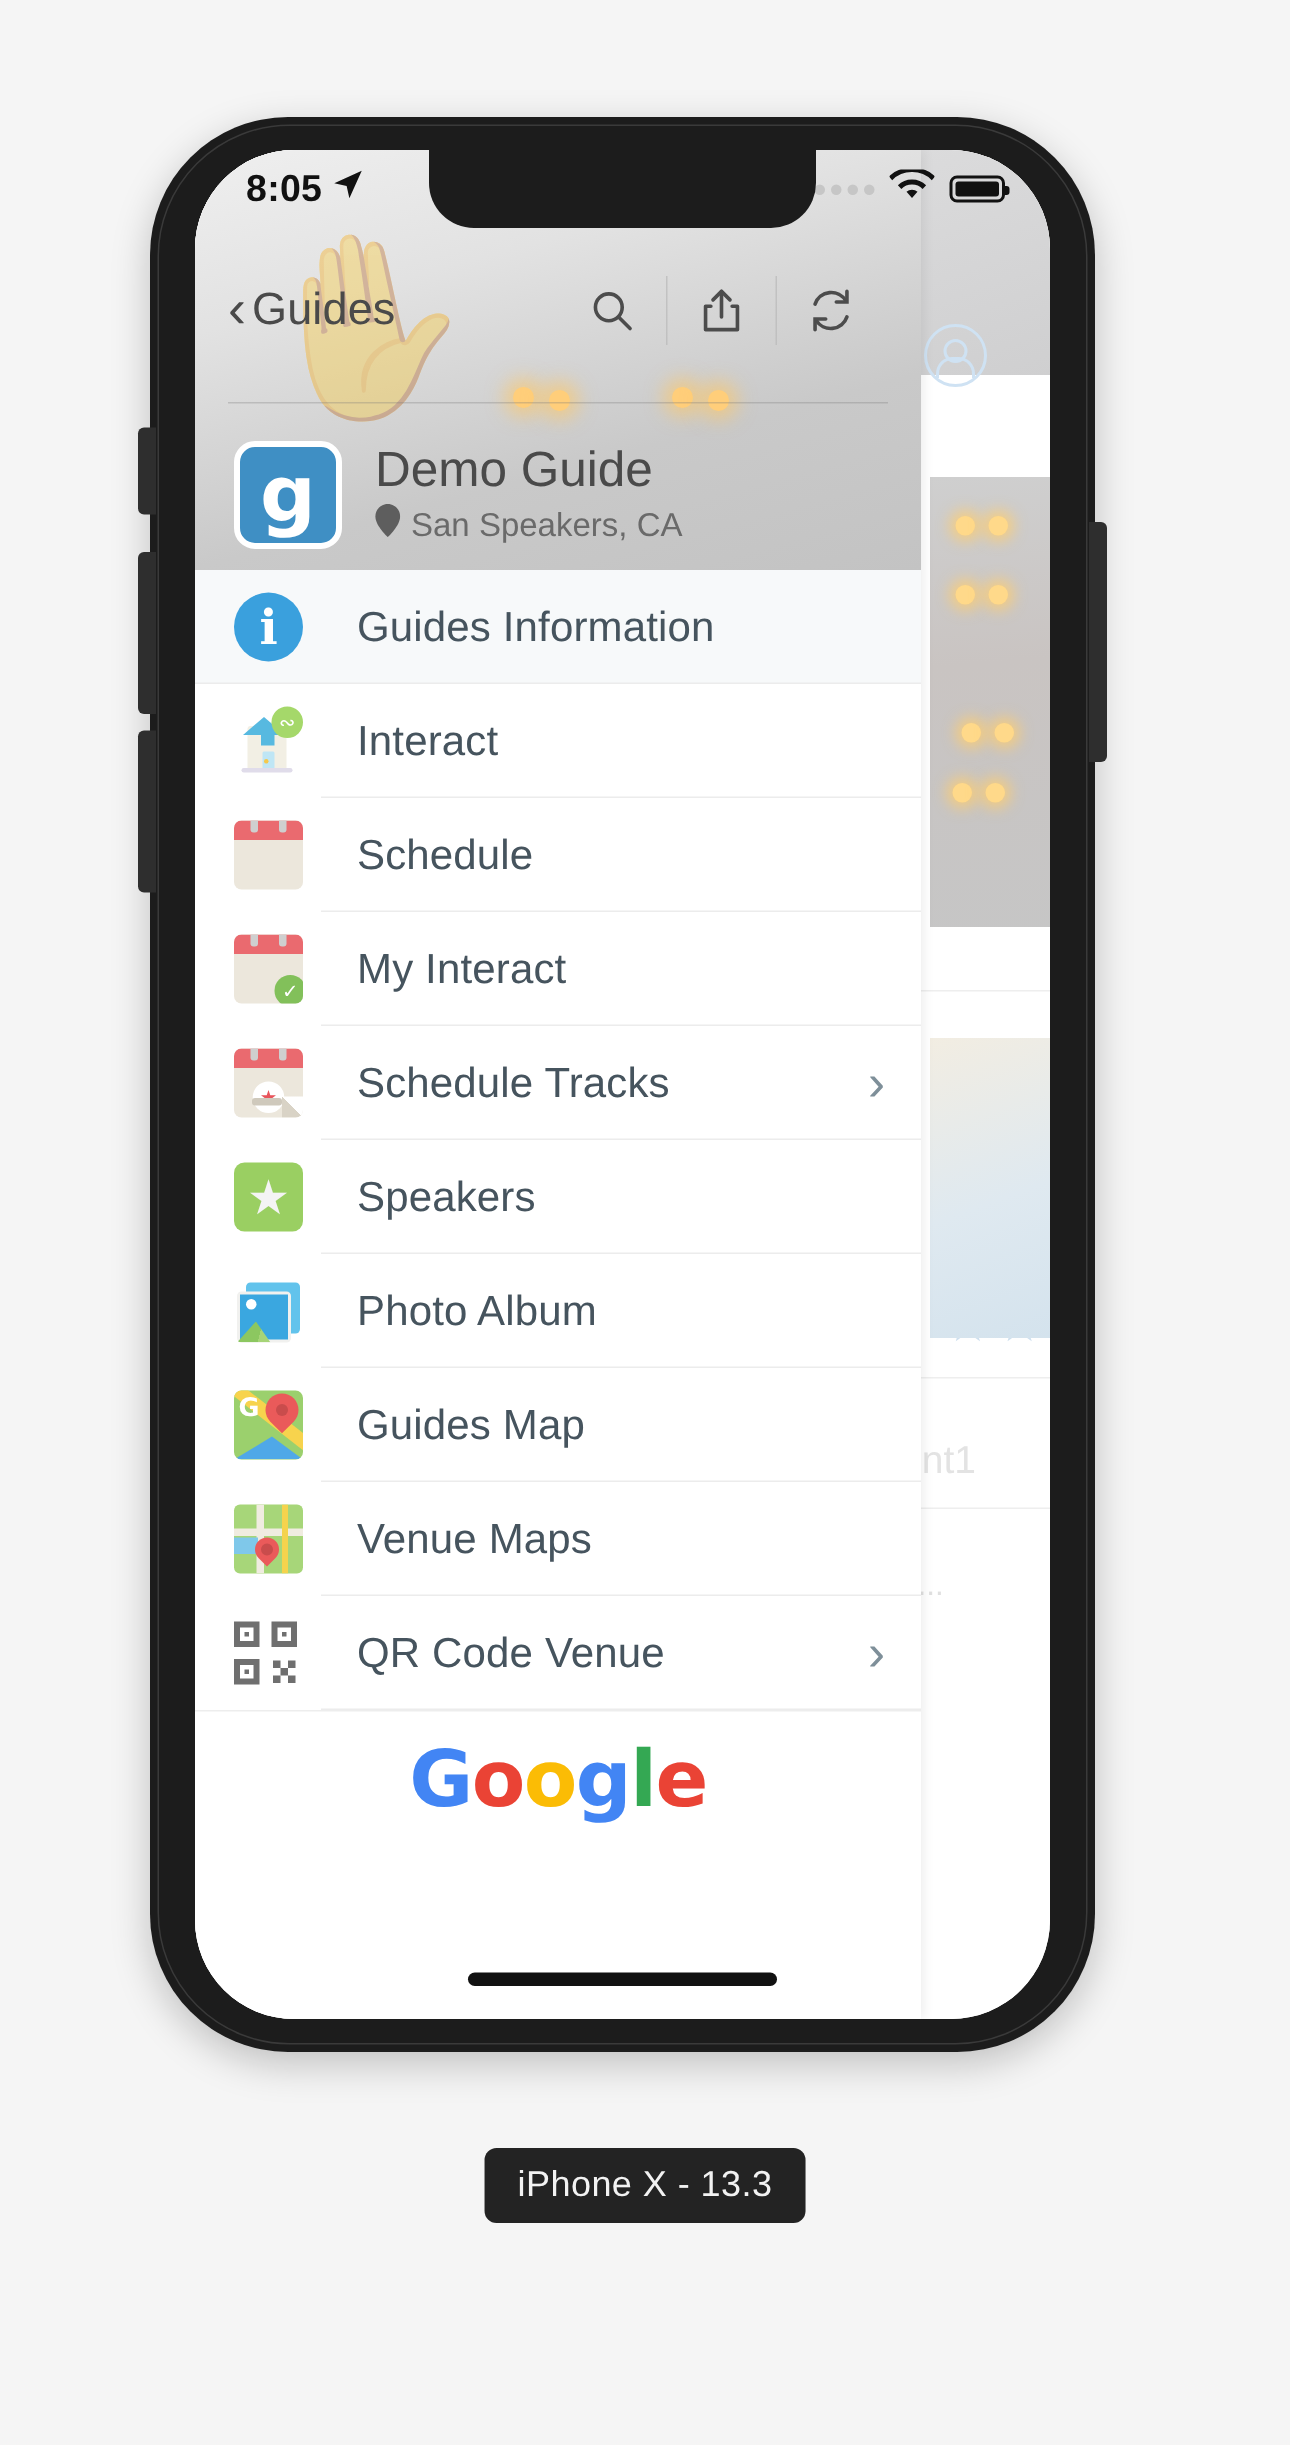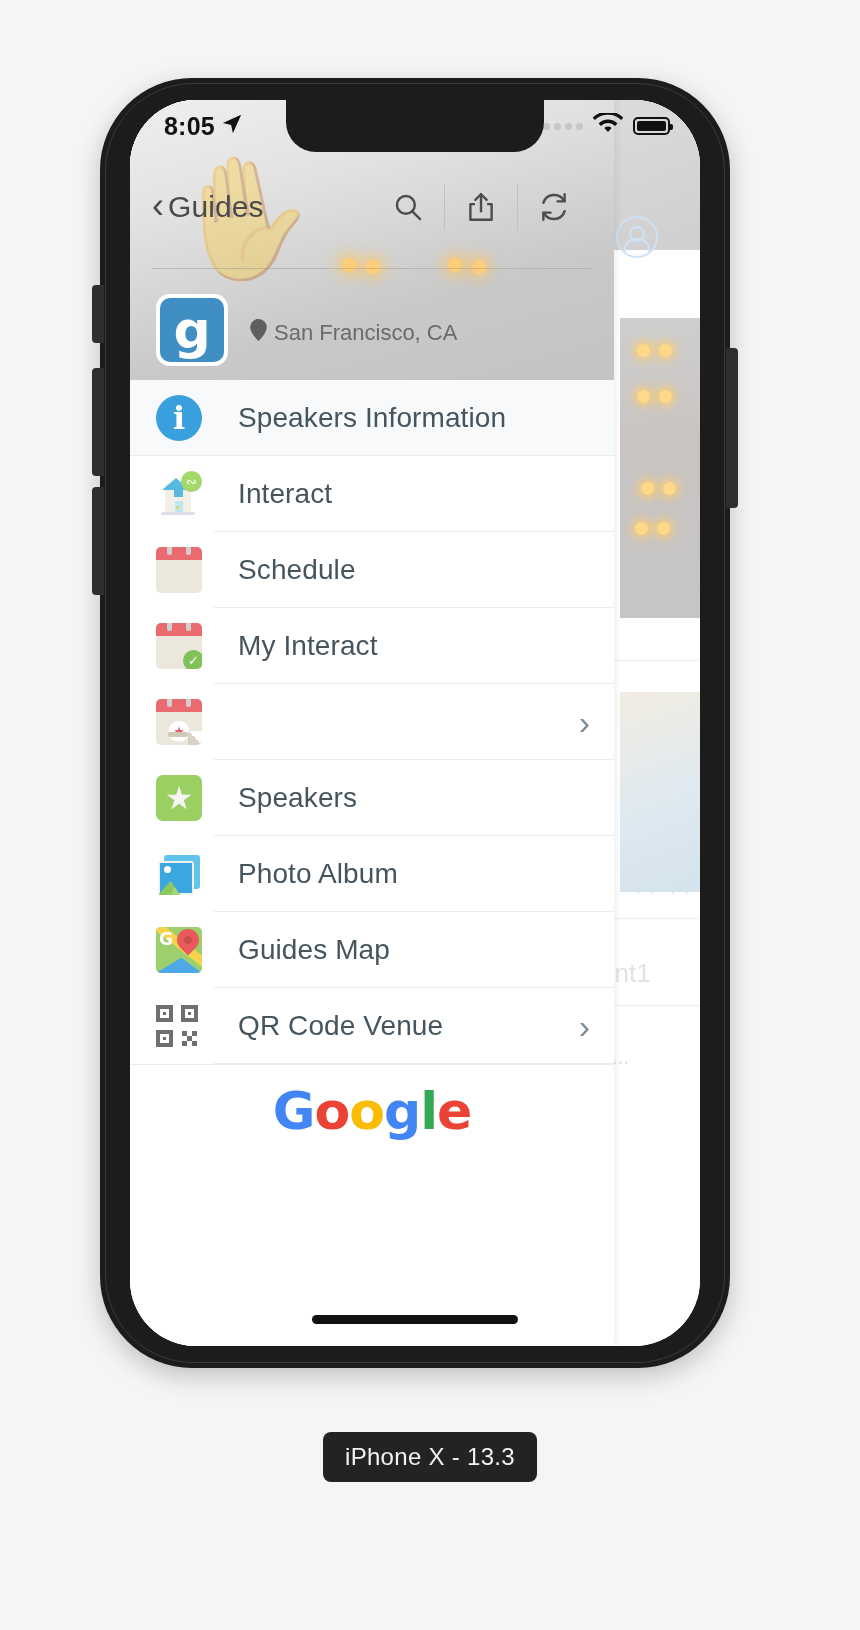--- a/index.html
+++ b/index.html
@@ -304,39 +304,40 @@
               </svg>
             </div>
           </div>
         </div>
 
         <div class="hero-divider"></div>
 
         <div class="guide-row">
           <div class="guide-logo">g</div>
           <div class="guide-meta">
+            <div class="guide-name">Demo Guide</div>
             <div class="guide-loc">
               <span class="pin">
                 <svg width="17" height="22" viewBox="0 0 24 32" fill="currentColor">
                     <path d="M12 0C5.4 0 0 5.4 0 12c0 9 12 20 12 20s12-11 12-20C24 5.4 18.6 0 12 0z"></path>
                   </svg>
               </span>
-              <span>San Francisco, CA</span>
+              <span>San Speakers, CA</span>
             </div>
           </div>
         </div>
       </div>
 
       <div class="menu">
 
         <div class="mrow active">
           <div class="micon">
               <div class="ic-info">i</div>
             </div>
-          <div class="mlabel">Speakers Information</div>
+          <div class="mlabel">Guides Information</div>
           <div class="sep"></div>
         </div>
 
         <div class="mrow">
           <div class="micon">
             <div class="house">
                 <div class="body"></div>
                 <div class="roof"></div>
                 <div class="w"></div>
               <div class="d"></div>
@@ -394,20 +395,21 @@
           <div class="micon">
             <div class="cal">
                 <div class="top"></div>
                 <div class="peg" style="left:11px"></div>
                 <div class="peg" style="left:30px"></div>
               <div class="starcal">★</div>
                 <div class="calbar"></div>
                 <div class="calfold"></div>
               </div>
           </div>
+          <div class="mlabel">Schedule Tracks</div>
           <div class="mchev">›</div>
           <div class="sep"></div>
         </div>
 
 
         <div class="mrow">
           <div class="micon">
             <div class="ic-sq ic-star">★</div>
           </div>
           <div class="mlabel">Speakers</div>
@@ -437,20 +439,35 @@
                 <div class="g">G</div>
               </div>
             <div class="pinmark" style="position:absolute;left:21px;top:2px;">
                 <div class="p"></div>
               </div>
           </div>
           <div class="mlabel">Guides Map</div>
           <div class="sep"></div>
         </div>
 
+        <div class="mrow">
+          <div class="micon">
+            <div class="vmap">
+                <div class="h1"></div>
+                <div class="v1"></div>
+                <div class="v2"></div>
+                <div class="blue"></div>
+              </div>
+            <div class="pinmark" style="position:absolute;left:14px;top:22px;">
+                <div class="p" style="width:16px;height:16px"></div>
+              </div>
+          </div>
+          <div class="mlabel">Venue Maps</div>
+          <div class="sep"></div>
+        </div>
 
         <div class="mrow">
           <div class="micon">
             <div class="qr">
               <div class="e" style="left:0;top:2px">
                   <i></i>
                 </div>
               <div class="e" style="left:25px;top:2px">
                   <i></i>
                 </div>

